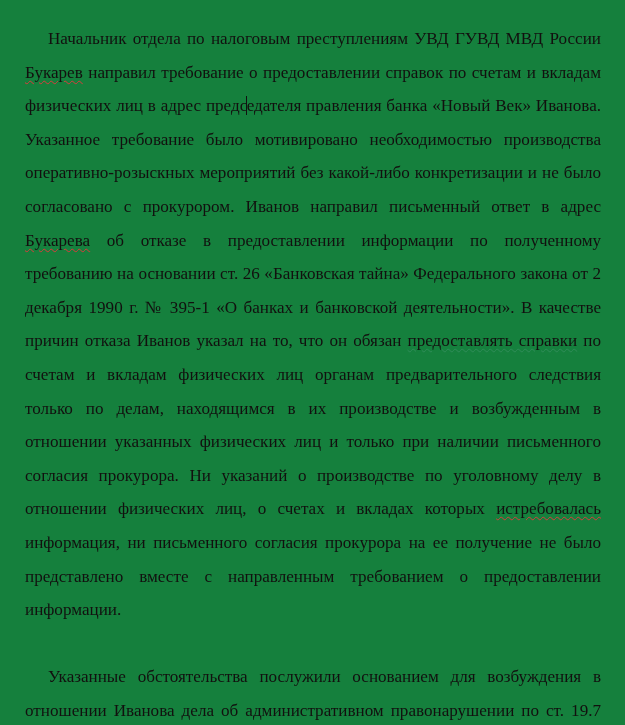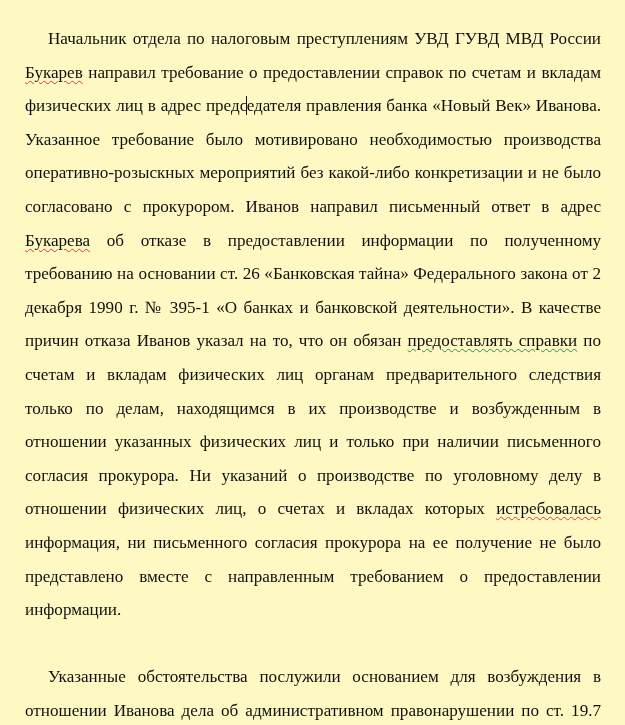--- a/index.html
+++ b/index.html
@@ -13,21 +13,21 @@
     height: 725px;
     overflow: hidden;
     font-family: "Liberation Serif", "DejaVu Serif", serif;
     color: #000000;
   }
 
   #doc-page {
     position: relative;
     width: 625px;
     height: 725px;
-    background: #fef9c3;
+    background: #15803d;
     padding: 0;
     box-sizing: border-box;
   }
 
   #doc-body {
     position: absolute;
     left: 25px;
     top: 22px;
     width: 576px;
   }

